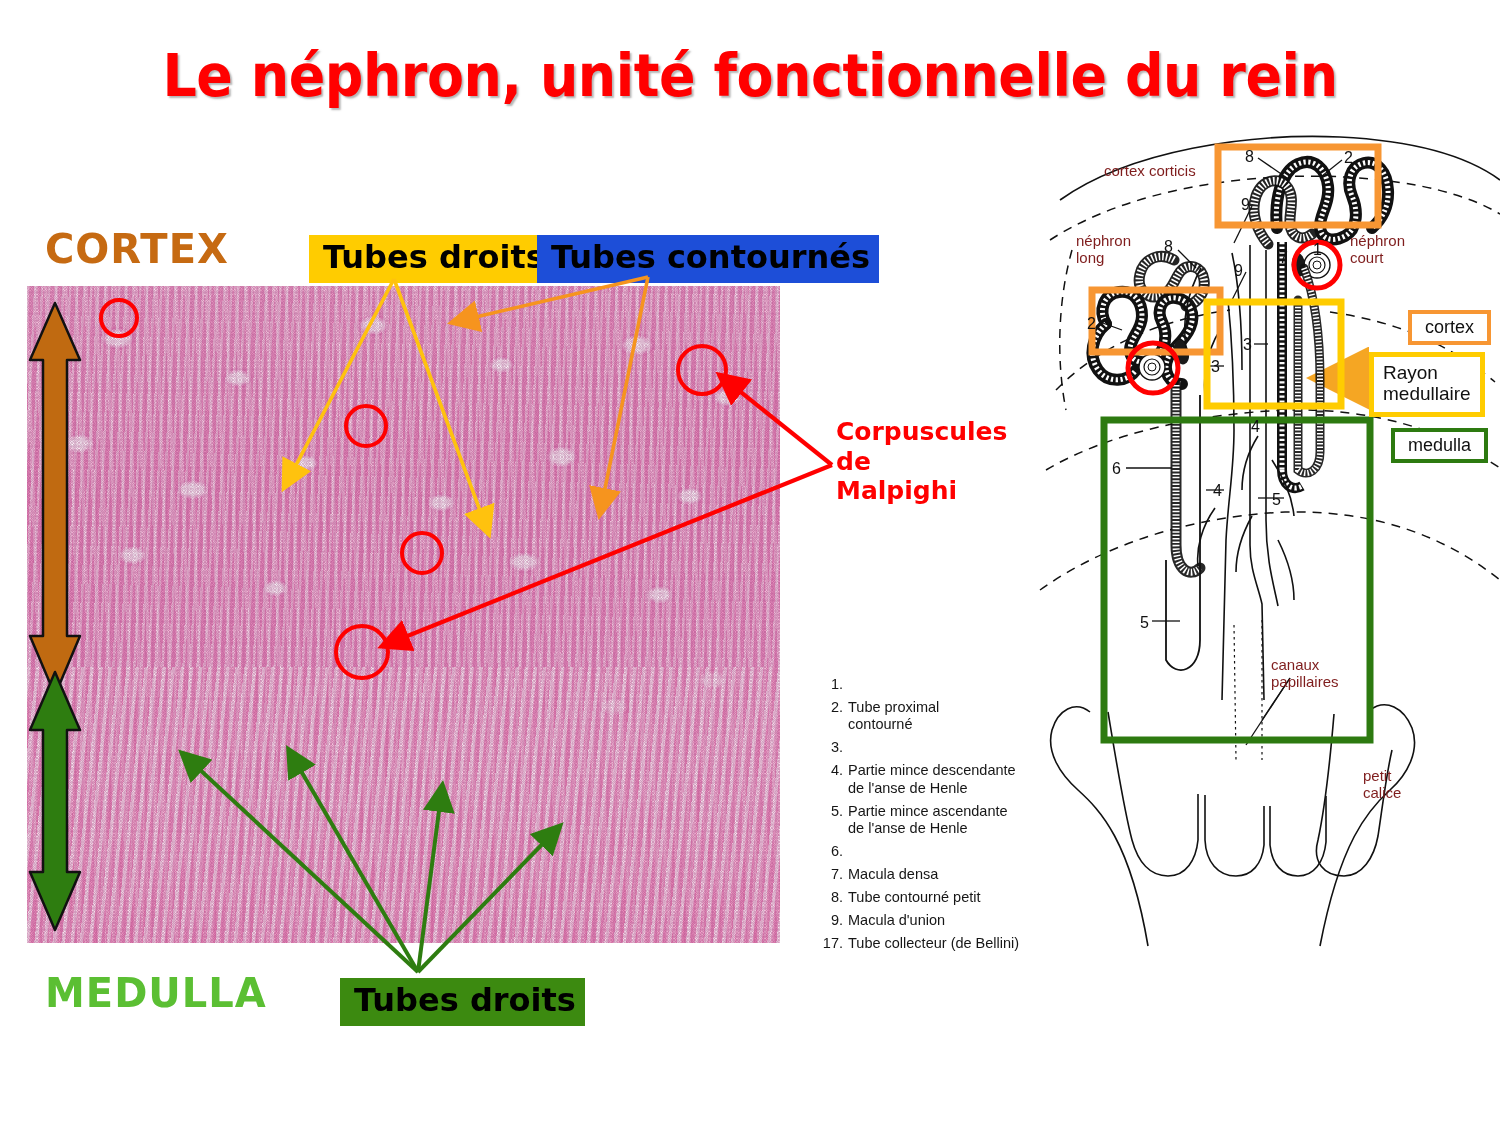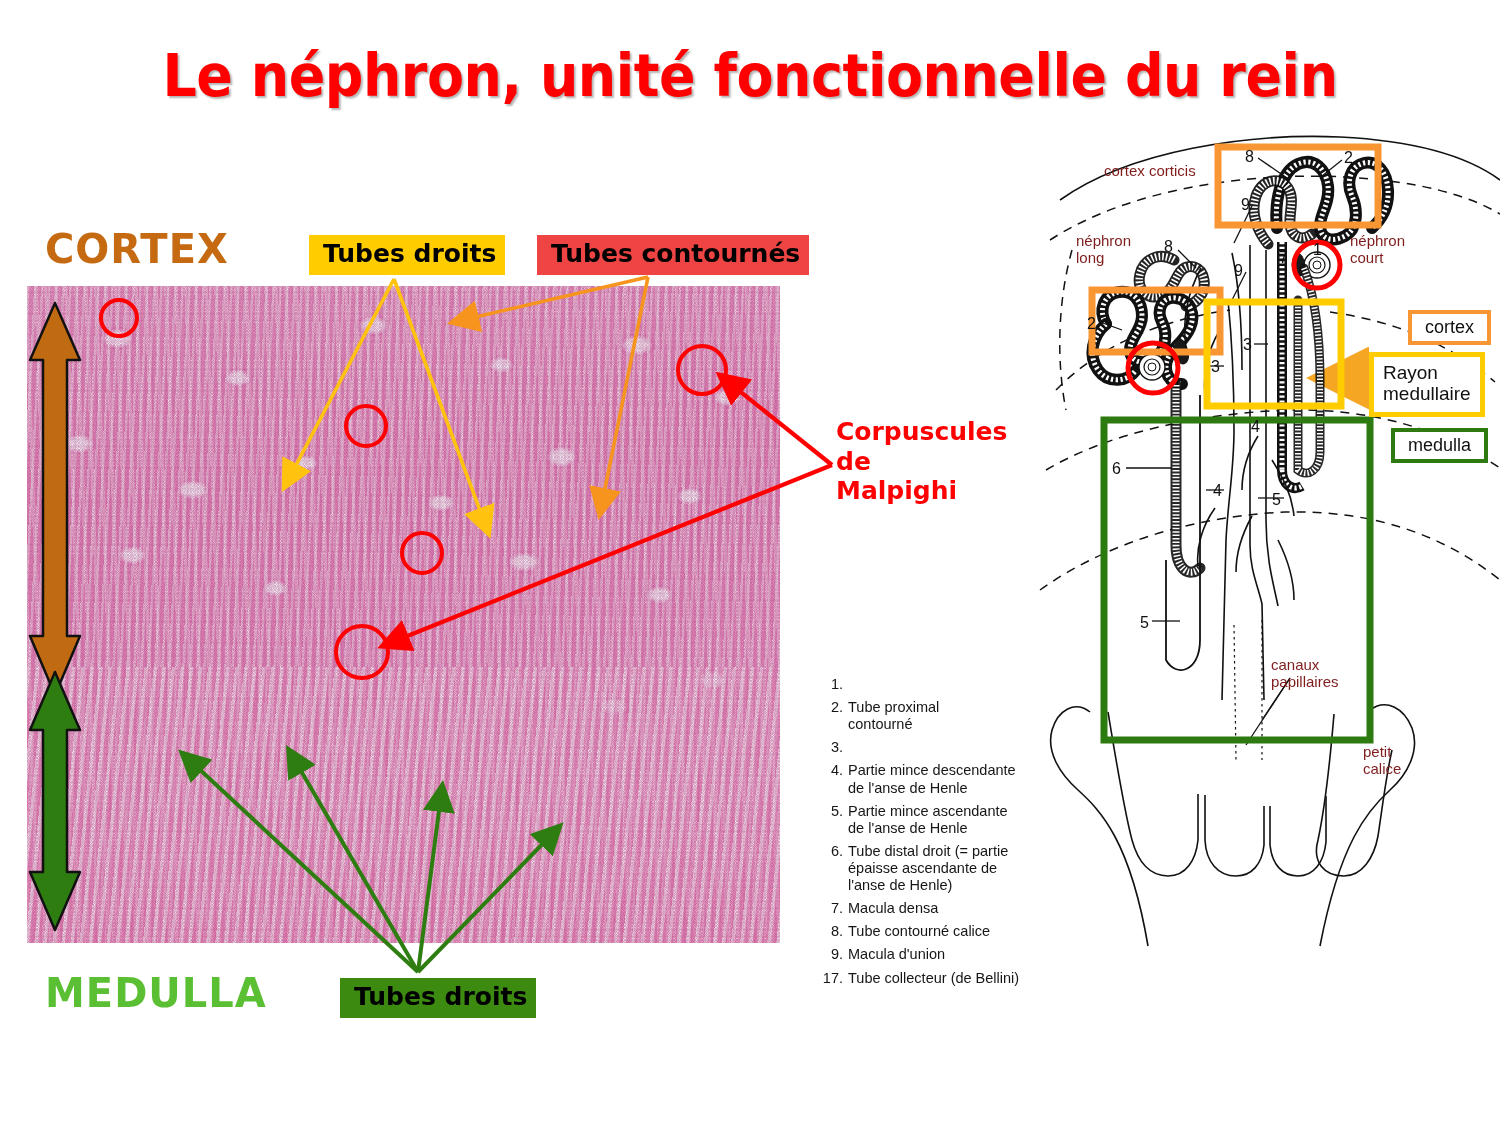--- a/index.html
+++ b/index.html
@@ -94,29 +94,29 @@
     background-size: 7px 7px, 13px 11px;
     opacity: 0.85;
   }
   .nosel { user-select: none; }
 
   
   .callout {
     position: absolute;
     font-family: "DejaVu Sans", sans-serif;
     font-weight: bold;
-    font-size: 25px;
+    font-size: 32px;
     color: #000000;
     text-align: center;
     line-height: 1.05;
     padding: 6px 9px 8px 14px;
     white-space: nowrap;
   }
   #label-tubes-droits-cortex { background: #FFCC00; left: 309px; top: 235px; }
-  #label-tubes-contournes    { background: #ef4444; left: 537px; top: 235px; }
+  #label-tubes-contournes    { background: #1d4ed8; left: 537px; top: 235px; }
   #label-tubes-droits-medulla{ background: #3C8A10; left: 340px; top: 978px; }
 
   
   .section-word {
     position: absolute;
     font-family: "DejaVu Sans", sans-serif;
     font-weight: bold;
     font-size: 40px;
     letter-spacing: 1px;
     white-space: nowrap;
@@ -208,21 +208,21 @@
   .dg-num {
     position: absolute;
     font-family: "Liberation Sans", sans-serif;
     font-size: 16px;
     color: #111111;
   }
   #dg-cortex-corticis { left: 1104px; top: 163px; }
   #dg-nephron-long    { left: 1076px; top: 233px; }
   #dg-nephron-court   { left: 1350px; top: 233px; }
   #dg-canaux          { left: 1271px; top: 657px; }
-  #dg-petit-calice    { left: 1363px; top: 744px; }
+  #dg-petit-calice    { left: 1363px; top: 768px; }
 
   #dgn-8a { left: 1245px; top: 148px; }
   #dgn-2a { left: 1344px; top: 149px; }
   #dgn-9a { left: 1241px; top: 196px; }
   #dgn-1  { left: 1313px; top: 241px; }
   #dgn-8b { left: 1164px; top: 238px; }
   #dgn-9b { left: 1234px; top: 262px; }
   #dgn-7  { left: 1279px; top: 249px; }
   #dgn-2b { left: 1087px; top: 315px; }
   #dgn-3a { left: 1243px; top: 336px; }
@@ -513,31 +513,28 @@
       <div class="legend-text">Partie mince descendante
 de l'anse de Henle</div>
     </div>
     <div class="legend-row">
       <div class="legend-num">5.</div>
       <div class="legend-text">Partie mince ascendante
 de l'anse de Henle</div>
     </div>
     <div class="legend-row">
       <div class="legend-num">6.</div>
-      <div class="legend-text">Tube distal droit (= partie
-épaisse ascendante de
-l'anse de Henle)</div>
     </div>
     <div class="legend-row">
       <div class="legend-num">7.</div>
       <div class="legend-text">Macula densa</div>
     </div>
     <div class="legend-row">
       <div class="legend-num">8.</div>
-      <div class="legend-text">Tube contourné calice</div>
+      <div class="legend-text">Tube contourné petit</div>
     </div>
     <div class="legend-row">
       <div class="legend-num">9.</div>
       <div class="legend-text">Macula d'union</div>
     </div>
     <div class="legend-row">
       <div class="legend-num">17.</div>
       <div class="legend-text">Tube collecteur (de Bellini)</div>
     </div>
   </div>

